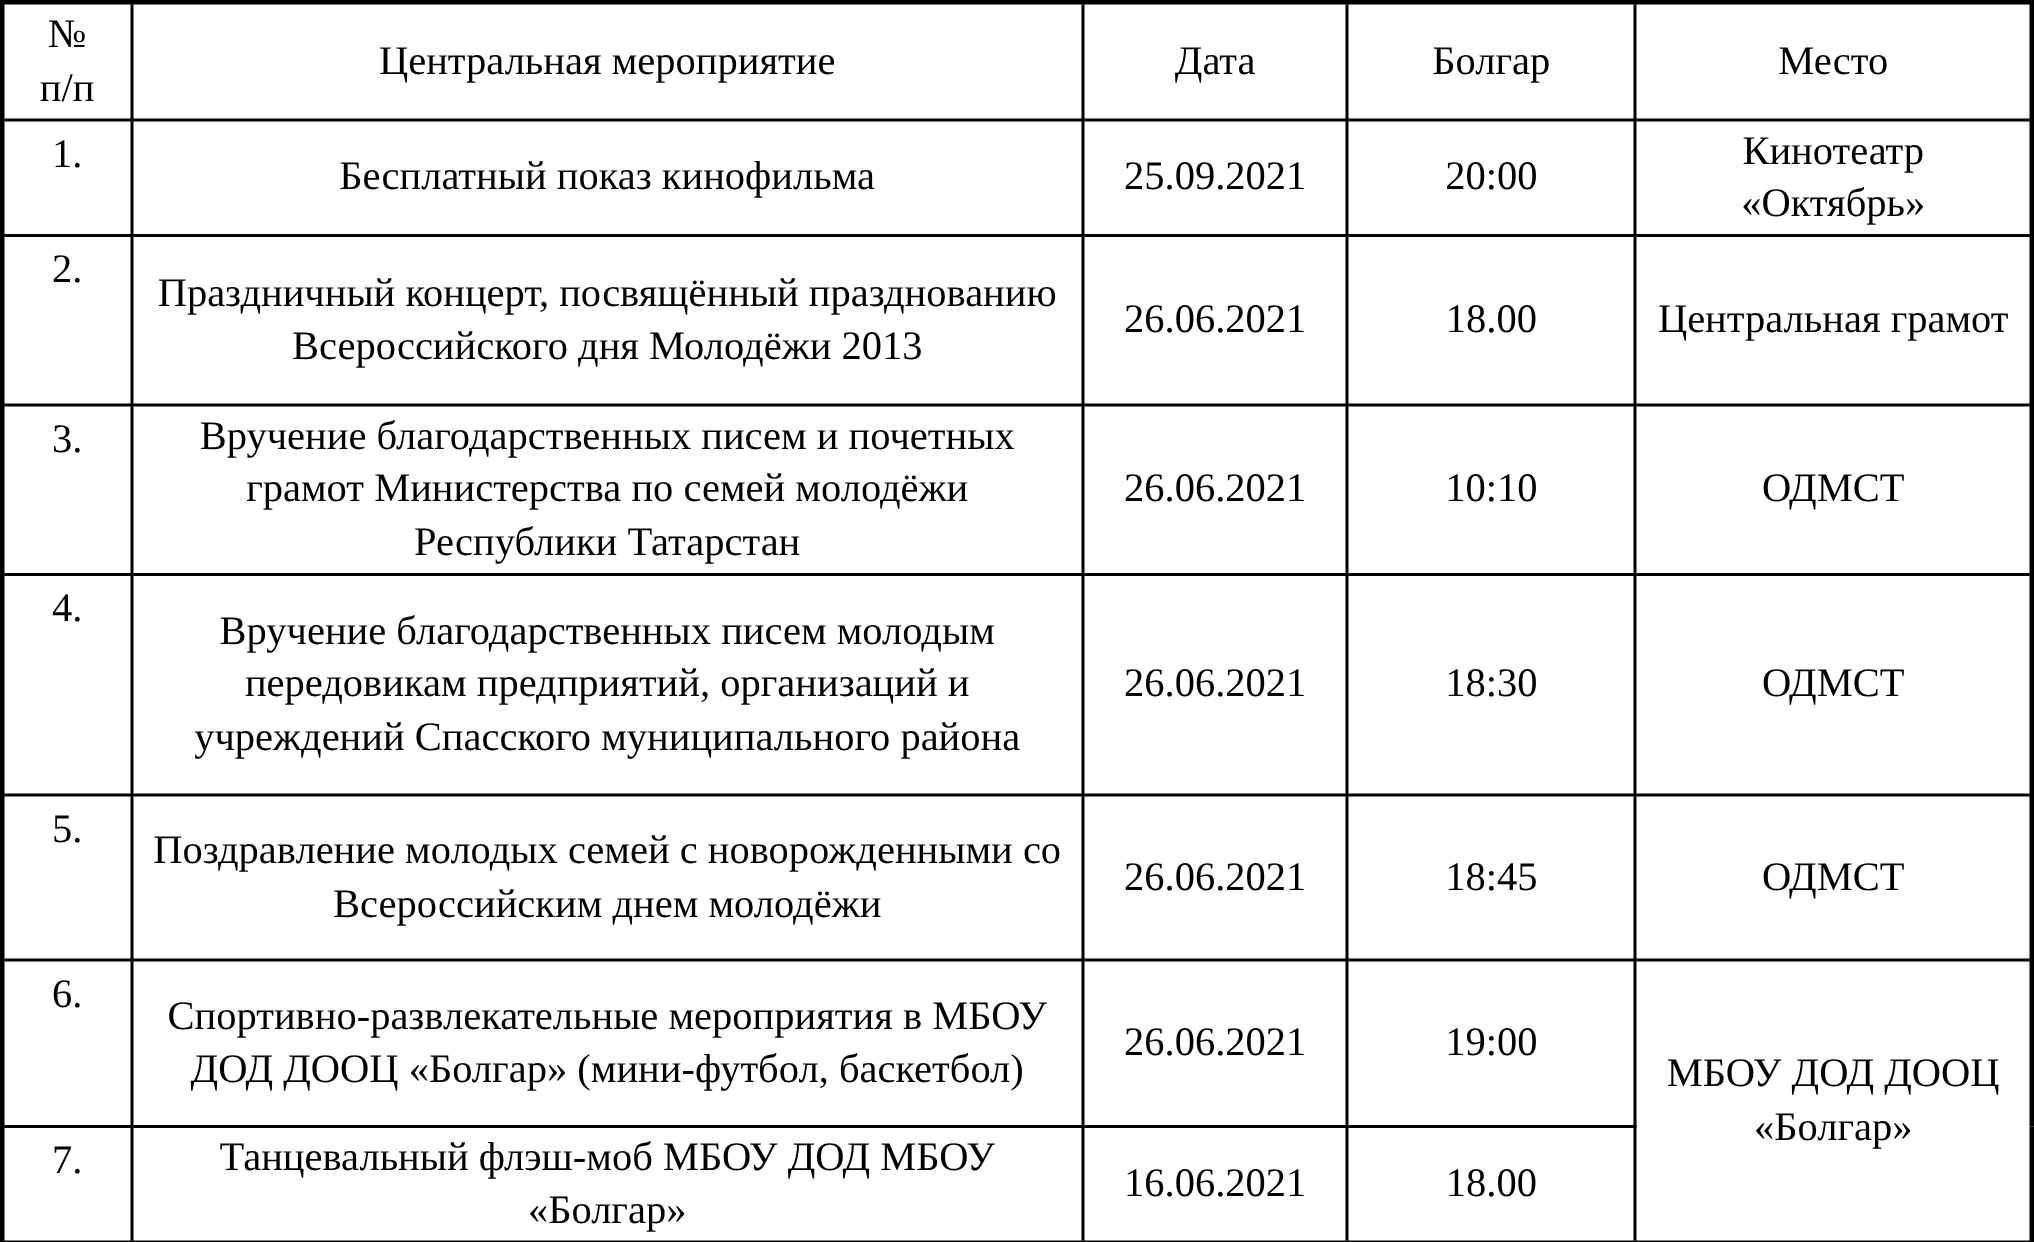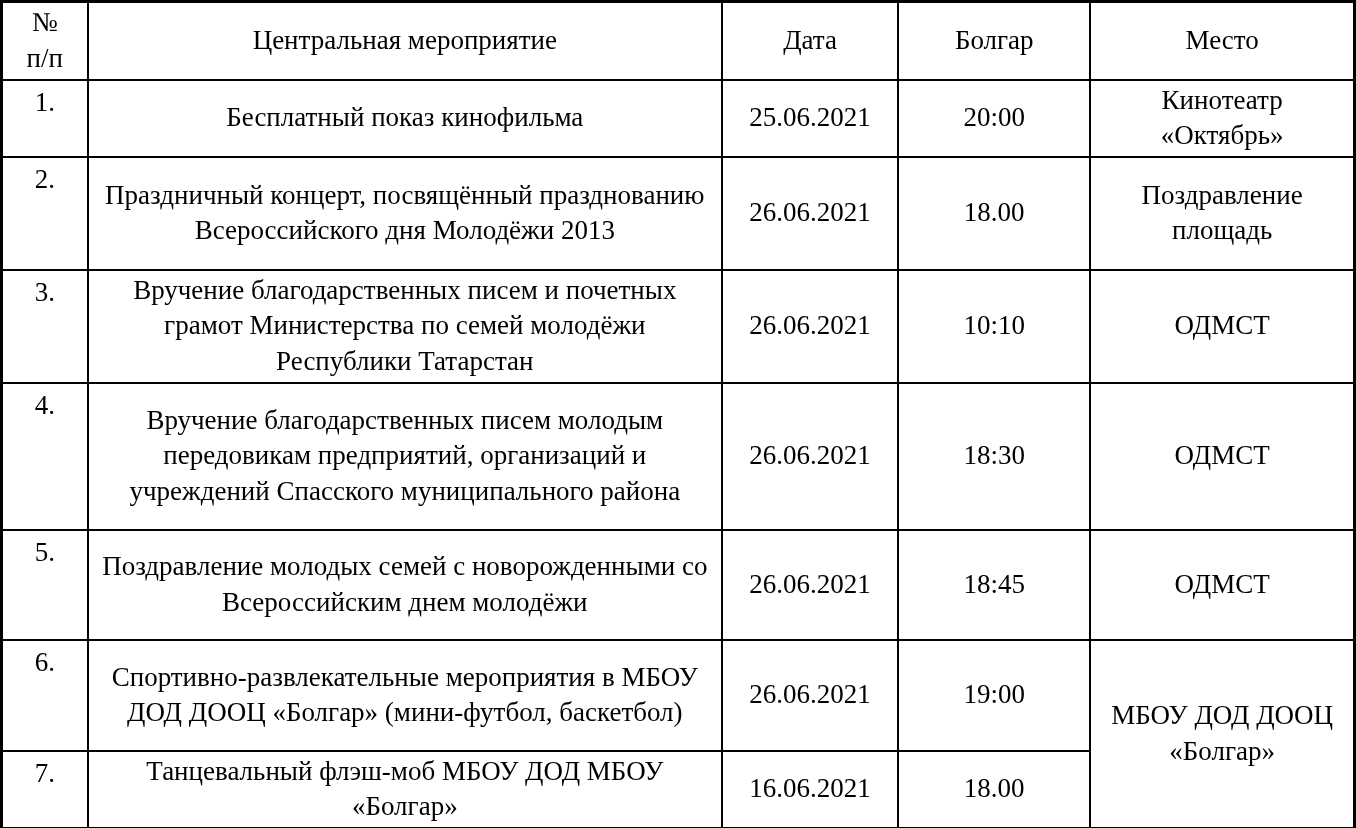--- a/index.html
+++ b/index.html
@@ -68,30 +68,30 @@
       <th>Центральная мероприятие</th>
       <th>Дата</th>
       <th>Болгар</th>
       <th>Место</th>
     </tr>
   </thead>
   <tbody>
     <tr class="r1">
       <td class="num">1.</td>
       <td>Бесплатный показ кинофильма</td>
-      <td>25.06.2021</td>
+      <td>25.09.2021</td>
       <td>20:00</td>
       <td>Кинотеатр «Октябрь»</td>
     </tr>
     <tr class="r2">
       <td class="num">2.</td>
       <td>Праздничный концерт, посвящённый празднованию Всероссийского дня Молодёжи 2013</td>
       <td>26.06.2021</td>
       <td>18.00</td>
-      <td>Поздравление площадь</td>
+      <td>Центральная грамот</td>
     </tr>
     <tr class="r3">
       <td class="num">3.</td>
       <td>Вручение благодарственных писем и почетных грамот Министерства по семей молодёжи Республики Татарстан</td>
       <td>26.06.2021</td>
       <td>10:10</td>
       <td>ОДМСТ</td>
     </tr>
     <tr class="r4">
       <td class="num">4.</td>

